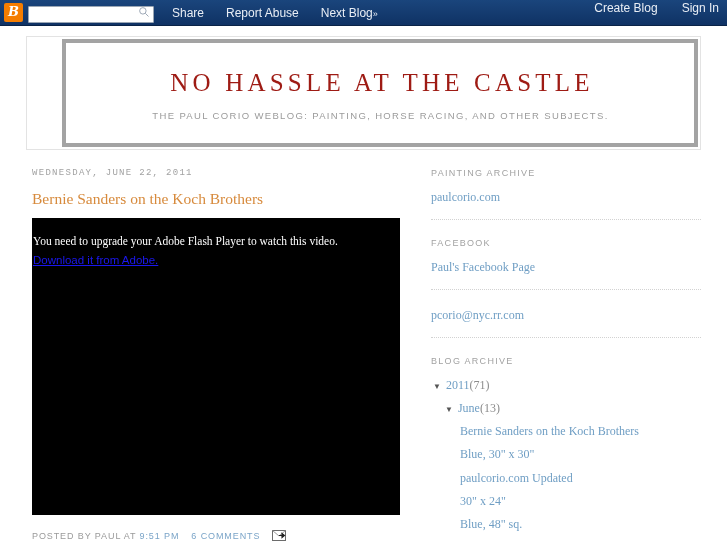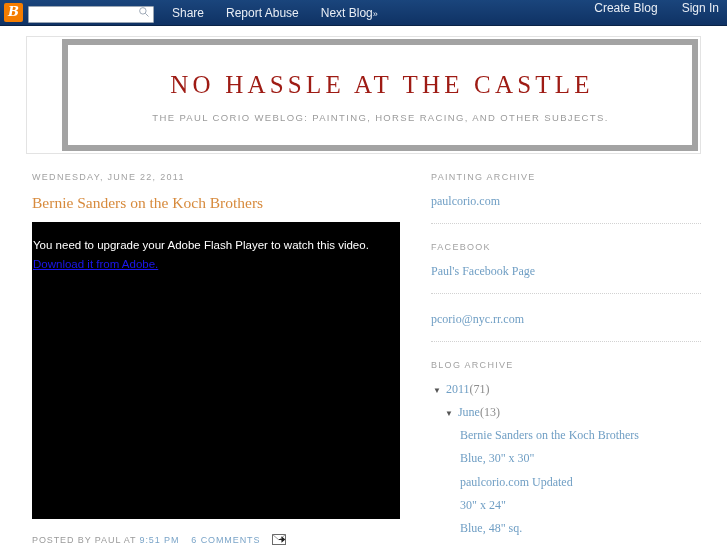--- a/index.html
+++ b/index.html
@@ -107,21 +107,21 @@
     padding: 10px 26px 0 26px;
   }
 
   
   #header-wrap {
     border: 1px solid #e3e3e3;
     padding: 2px;
     background: #fff;
   }
   #header {
-    border: 6px solid #a3a3a3;
+    border: 4px solid #a3a3a3;
     padding: 26px 10px 22px 10px;
     text-align: center;
     background: #fff;
     margin-left: 33px;
   }
   #blog-title {
     font-family: "Liberation Serif", "DejaVu Serif", serif;
     font-size: 25px;
     color: #9e1b14;
     letter-spacing: 4.2px;
@@ -152,21 +152,21 @@
     box-sizing: border-box;
   }
   #sidebar-col {
     flex: 1 1 auto;
     padding-left: 23px;
     box-sizing: border-box;
   }
 
   
   .date-header {
-    font-family: Liberation Sans, sans-serif;
+    font-family: Liberation Mono, monospace;
     font-size: 9px;
     letter-spacing: 1.3px;
     color: #a2a2a2;
     margin: 0 0 12px 0;
   }
   .post-title {
     font-family: "Liberation Serif", "DejaVu Serif", serif;
     font-size: 15.5px;
     color: #d78a3c;
     font-weight: normal;
@@ -175,21 +175,21 @@
   }
   .flash-box {
     width: 368px;
     height: 297px;
     background: #000000;
     box-sizing: border-box;
     padding: 16px 0 0 1px;
   }
   .flash-msg {
     color: #ffffff;
-    font-family: Liberation Sans, sans-serif;
+    font-family: Liberation Serif, serif;
     font-size: 11.5px;
     line-height: 1.35;
     margin: 0;
   }
   .flash-link {
     color: #1b17ee;
     text-decoration: underline;
     font-size: 11.5px;
     font-family: "Liberation Sans", sans-serif;
   }

